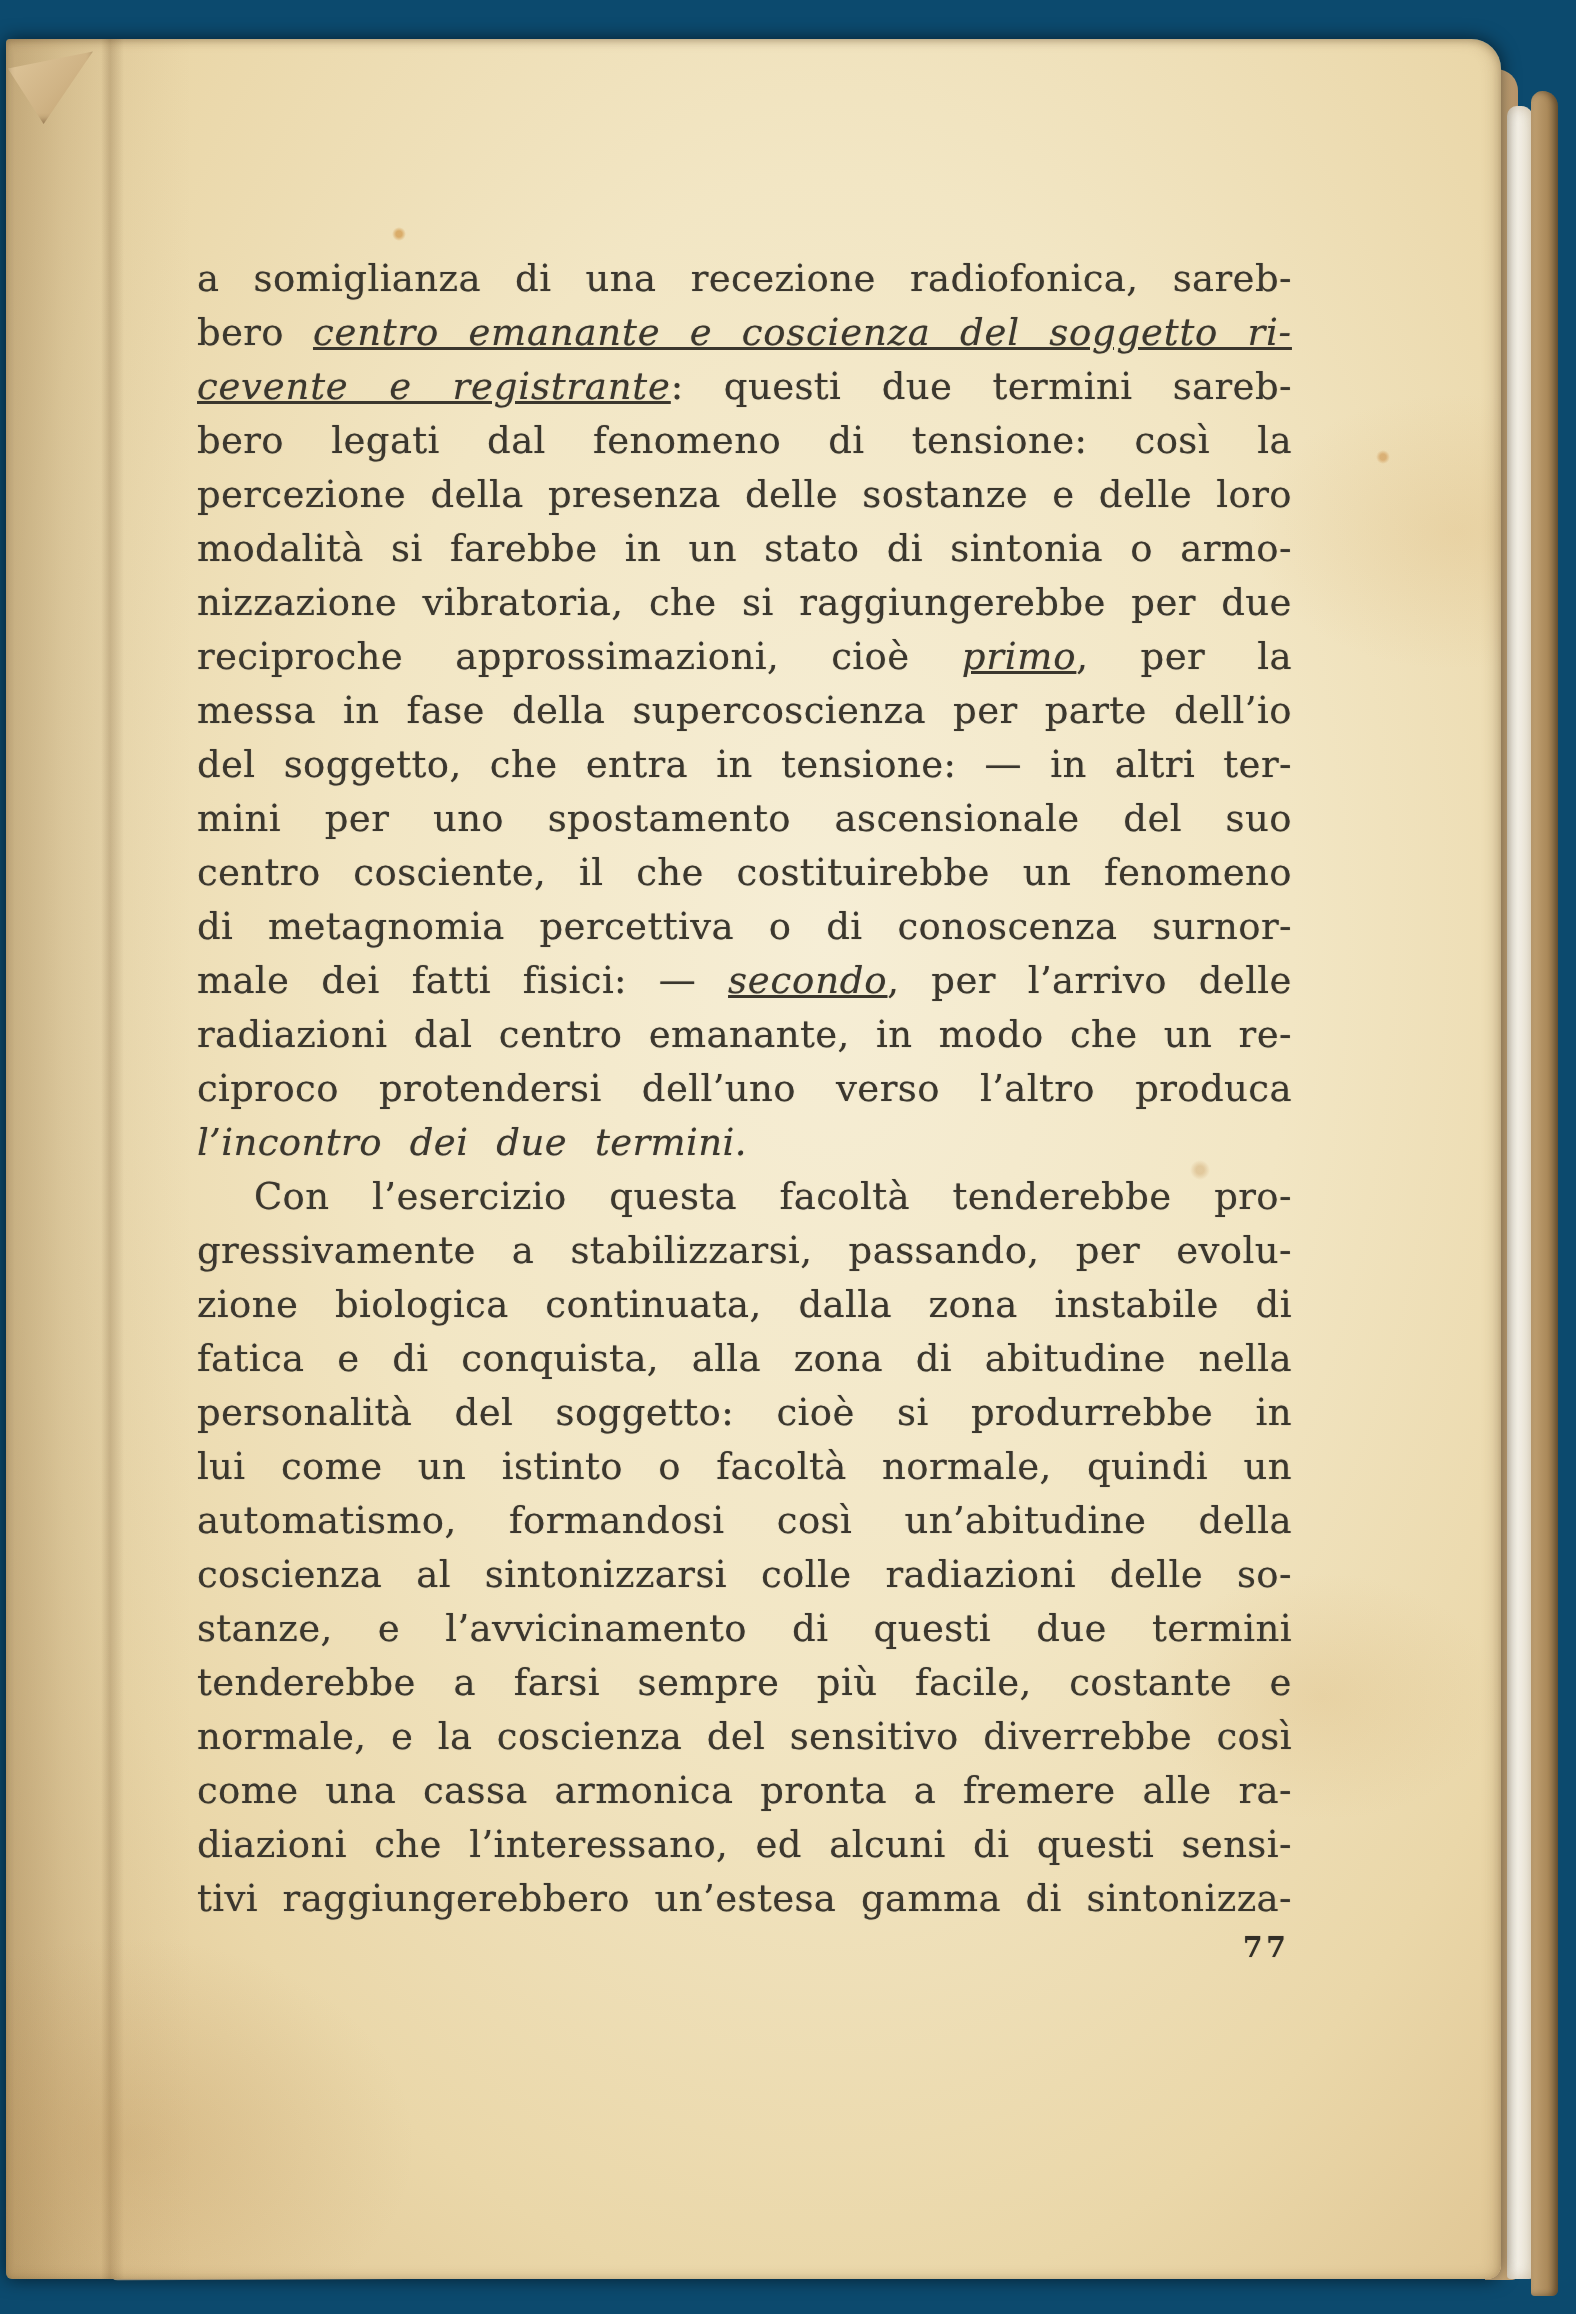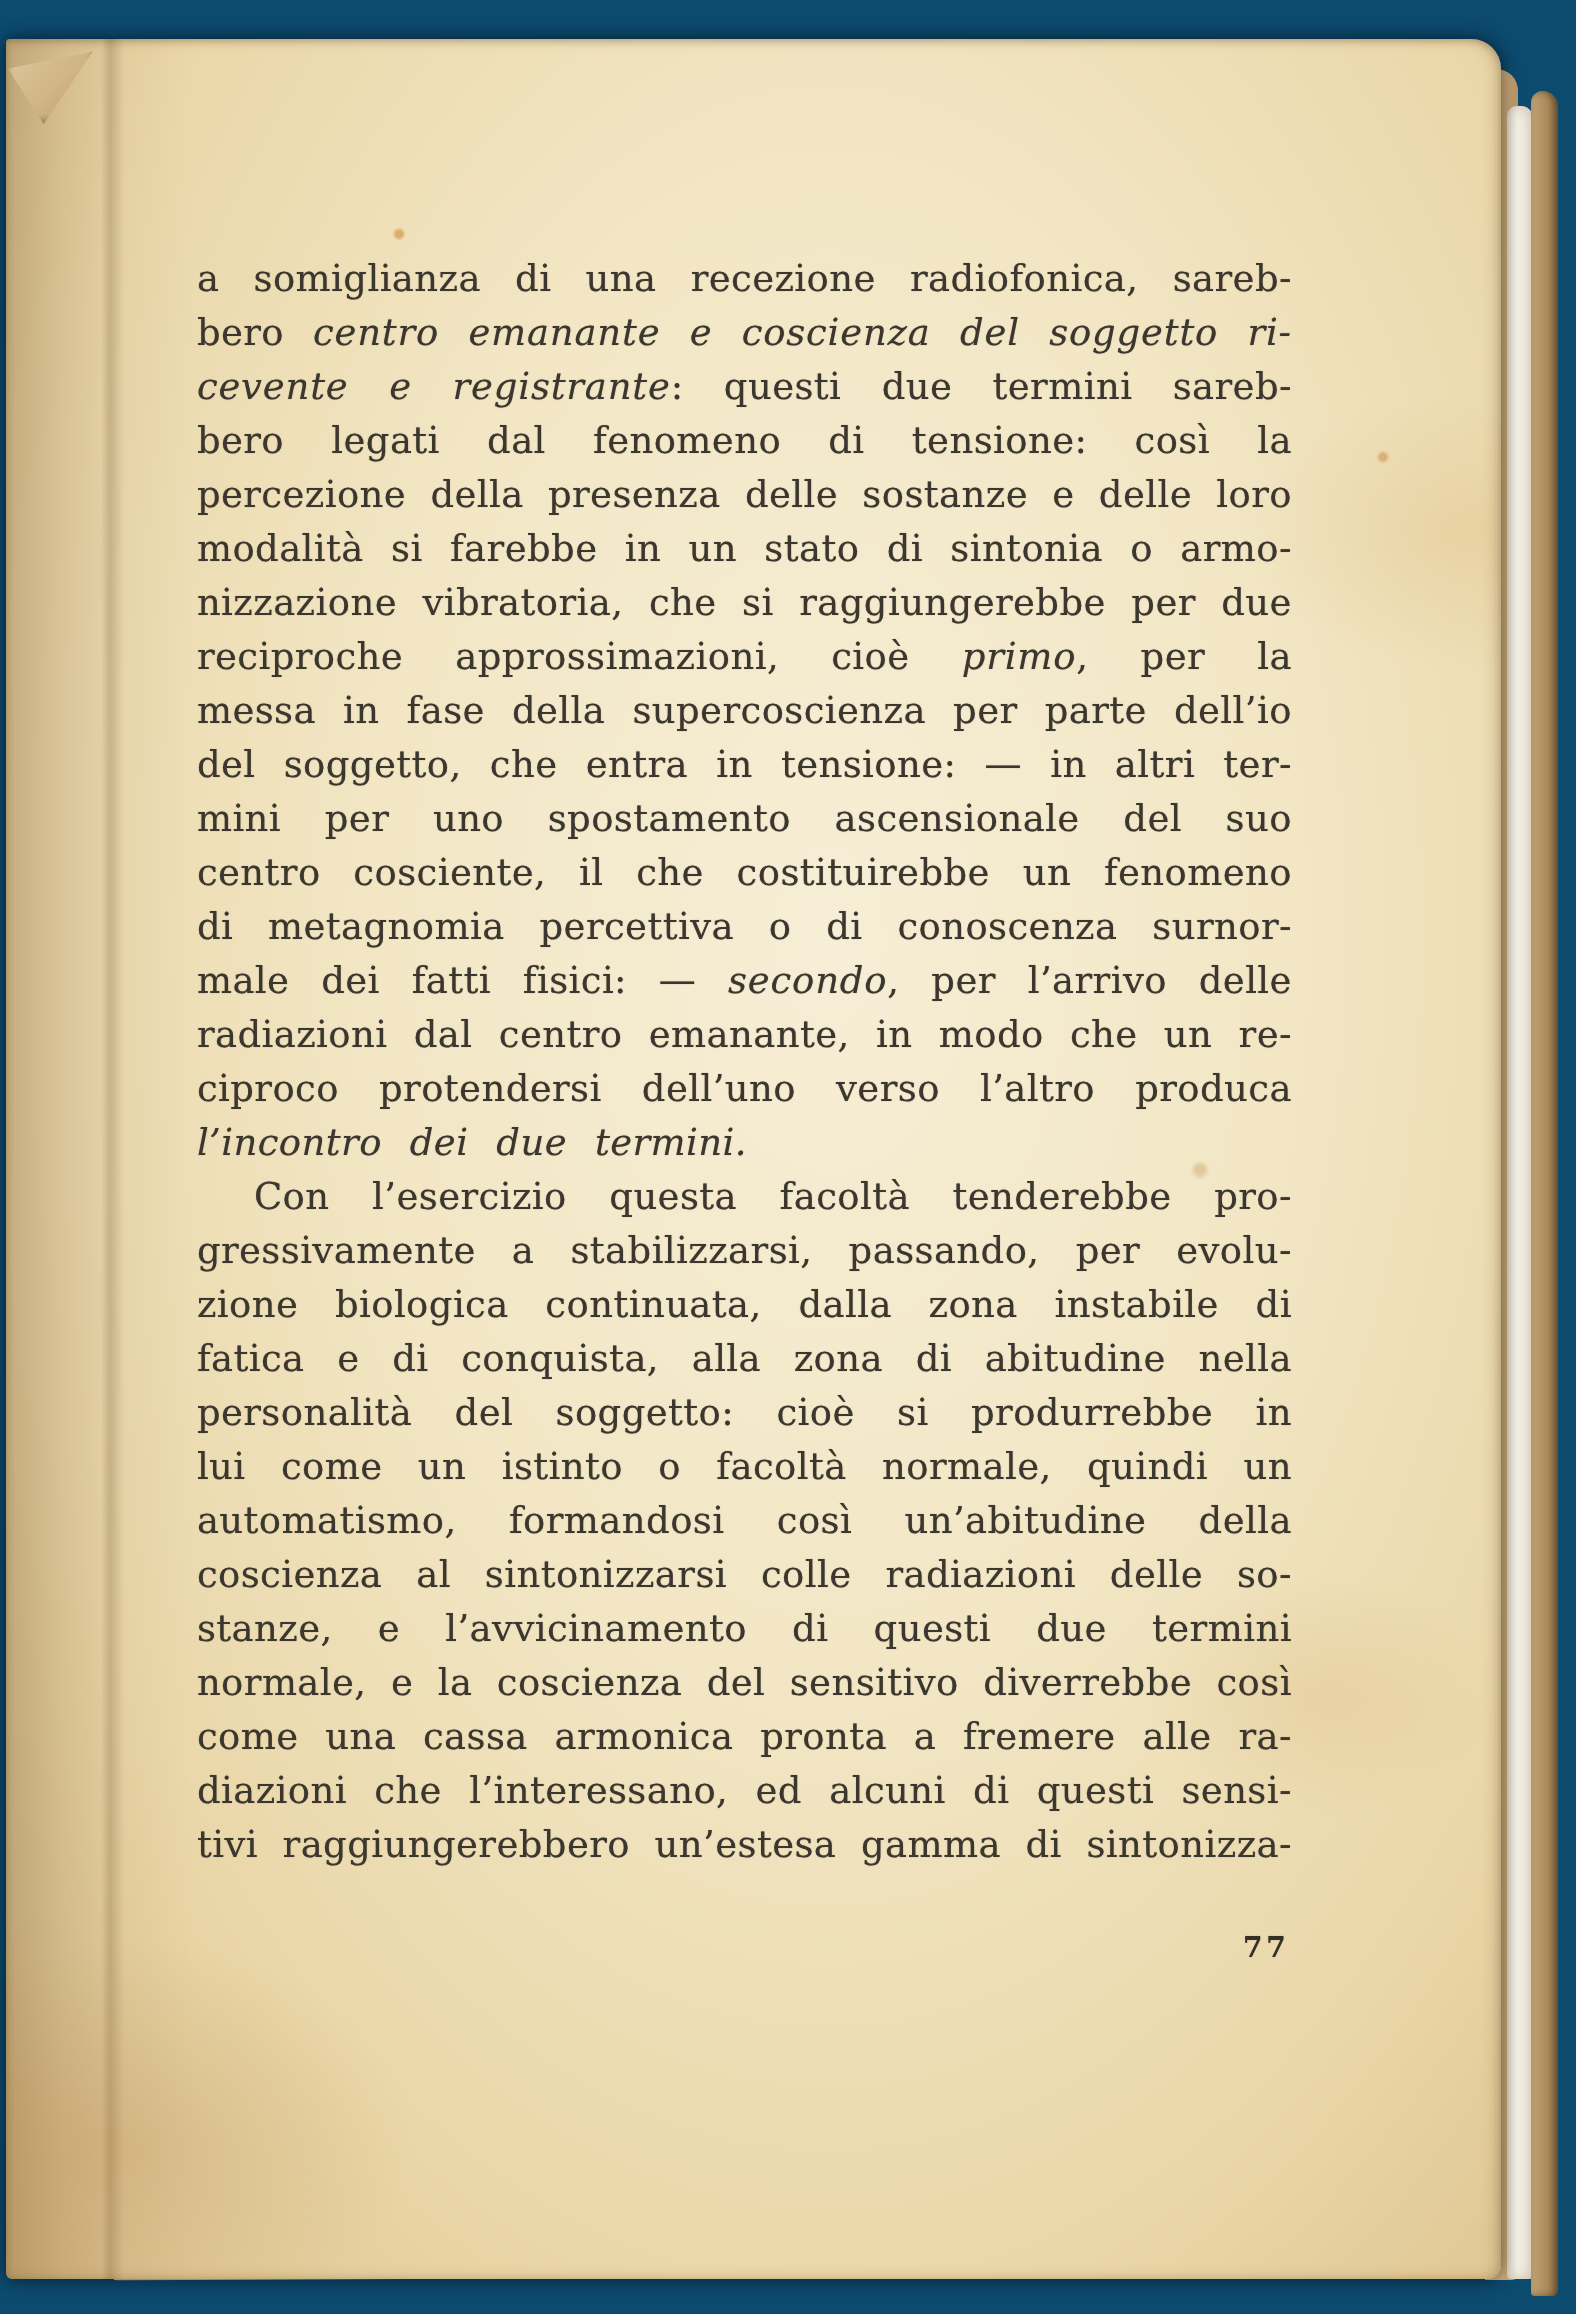--- a/index.html
+++ b/index.html
@@ -105,21 +105,21 @@
   }
   .page-text .line::after {
     content: "";
     display: inline-block;
     width: 100%;
     height: 0;
   }
   .page-text .line.indent { text-indent: 57px; }
   .page-text .line.para-end { text-align: left; word-spacing: 15.8px; font-style: italic; }
   .page-text .line.para-end::after { display: none; }
-  .page-text em { font-style: italic; letter-spacing: 0.8px; }
+  .page-text em { font-style: italic; letter-spacing: 0.8px; text-decoration: underline; }
 
   
   .page-number {
     position: absolute;
     left: 1237px; top: 1892px;
     width: 79px;
     color: #332f27;
     font-size: 28px;
     font-weight: bold;
     letter-spacing: 3.9px;
@@ -159,20 +159,21 @@
         <div class="line para-end"><span>l’incontro dei due termini.</span></div>
         <div class="line indent"><span>Con l’esercizio questa facoltà tenderebbe pro-</span></div>
         <div class="line"><span>gressivamente a stabilizzarsi, passando, per evolu-</span></div>
         <div class="line"><span>zione biologica continuata, dalla zona instabile di</span></div>
         <div class="line"><span>fatica e di conquista, alla zona di abitudine nella</span></div>
         <div class="line"><span>personalità del soggetto: cioè si produrrebbe in</span></div>
         <div class="line"><span>lui come un istinto o facoltà normale, quindi un</span></div>
         <div class="line"><span>automatismo, formandosi così un’abitudine della</span></div>
         <div class="line"><span>coscienza al sintonizzarsi colle radiazioni delle so-</span></div>
         <div class="line"><span>stanze, e l’avvicinamento di questi due termini</span></div>
+        <div class="line"><span>tenderebbe a farsi sempre più facile, costante e</span></div>
         <div class="line"><span>normale, e la coscienza del sensitivo diverrebbe così</span></div>
         <div class="line"><span>come una cassa armonica pronta a fremere alle ra-</span></div>
         <div class="line"><span>diazioni che l’interessano, ed alcuni di questi sensi-</span></div>
         <div class="line"><span>tivi raggiungerebbero un’estesa gamma di sintonizza-</span></div>
       </div>
 
     <div class="page-number">77</div>
   </div>
 
 </div>

